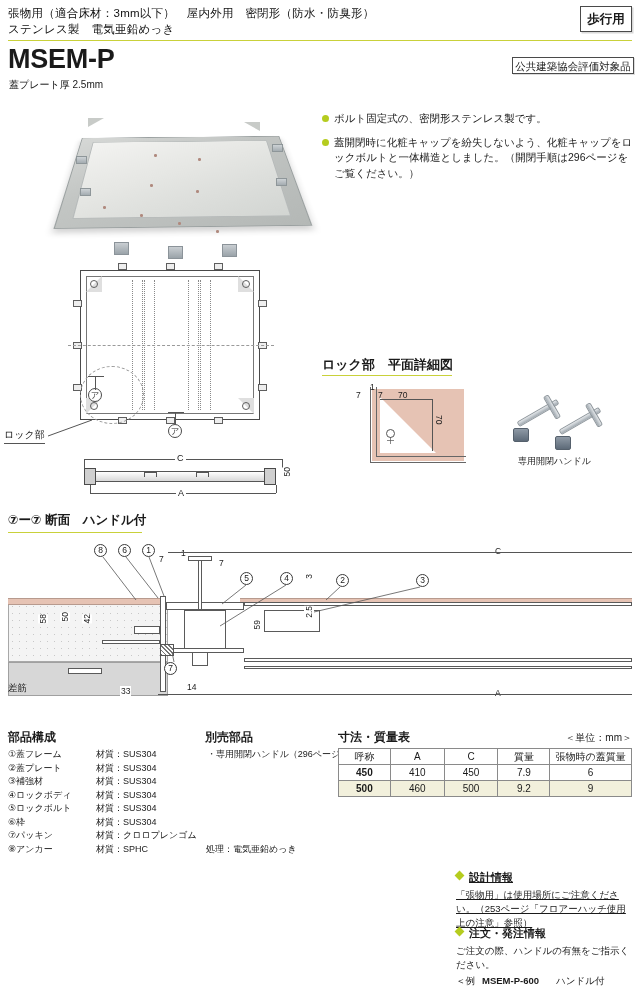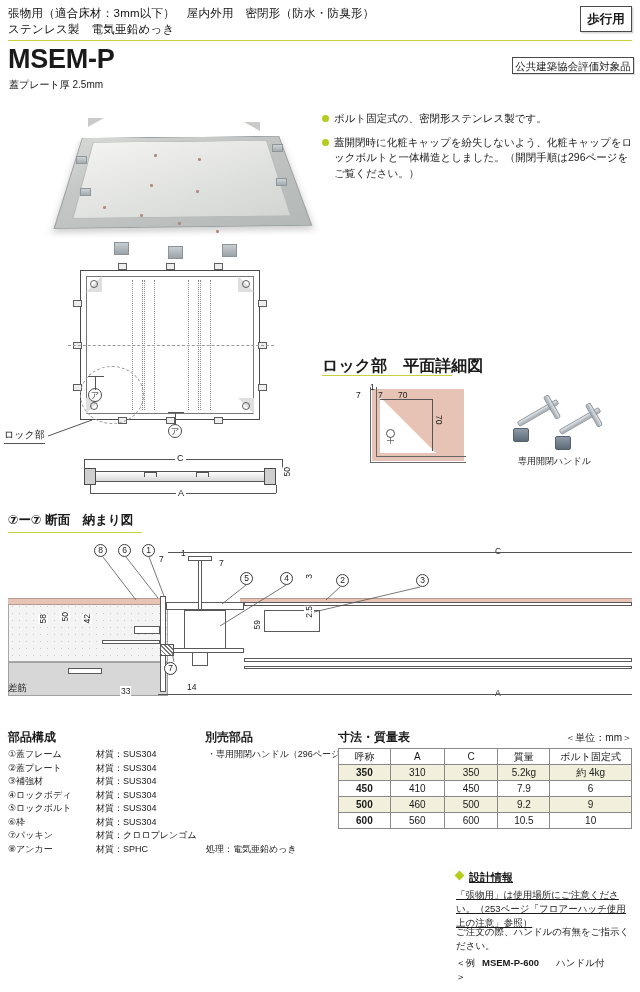--- a/index.html
+++ b/index.html
@@ -155,21 +155,21 @@
     background: #cfcfcf; border: 1px solid #4a4a4a; box-sizing: border-box;
   }
   .dim-line {
     position: absolute; height: 0; border-top: 1px solid #555;
   }
   .dim-text {
     position: absolute; font-size: 9px; background: #fff; padding: 0 2px;
   }
 
   
-  #lockdetail-title { left: 322px; top: 356px; font-size: 16px; font-weight: bold; }
+  #lockdetail-title { left: 322px; top: 356px; font-size: 13px; font-weight: bold; }
   #lockdetail-rule {
     left: 322px; top: 375px; width: 130px; height: 0;
     border-top: 1.5px solid #c9d13a;
   }
   #lockdetail-fig { left: 360px; top: 385px; width: 110px; height: 82px; }
   .ld-fill {
     position: absolute; left: 12px; top: 4px; width: 92px; height: 72px;
     background: #e6c3b4;
   }
   .ld-frameo {
@@ -442,21 +442,21 @@
 <div class="abs" id="handle-wrap">
   <div class="hnd-bar" style="left:10px;top:12px;width:44px;transform:rotate(-30deg);"></div>
   <div class="hnd-bar" style="left:34px;top:6px;width:24px;transform:rotate(60deg);"></div>
   <div class="hnd-head" style="left:8px;top:30px;"></div>
   <div class="hnd-bar" style="left:52px;top:20px;width:44px;transform:rotate(-30deg);"></div>
   <div class="hnd-bar" style="left:76px;top:14px;width:24px;transform:rotate(60deg);"></div>
   <div class="hnd-head" style="left:50px;top:38px;"></div>
 </div>
 <div class="abs" id="handle-caption">専用開閉ハンドル</div>
 
-<div class="abs" id="sec-title">⑦ー⑦ 断面　納まり図</div>
+<div class="abs" id="sec-title">⑦ー⑦ 断面　ハンドル付</div>
 <div class="abs" id="sec-rule"></div>
 
 <div class="abs" id="section-wrap">
   <div class="sec-conc"></div>
   <div class="sec-grey"></div>
   <div class="sec-floor" style="left:0;top:58px;width:152px;"></div>
   <div class="sec-floor" style="left:232px;top:58px;width:392px;"></div>
 
   <div class="sec-metal" style="left:152px;top:56px;width:6px;height:96px;"></div>
   <div class="sec-metal" style="left:158px;top:62px;width:78px;height:8px;"></div>
@@ -570,64 +570,54 @@
       <col class="c2">
       <col class="c3">
       <col class="c4">
     </colgroup>
   <thead>
     <tr>
       <th>呼称</th>
       <th>A</th>
       <th>C</th>
       <th>質量</th>
-      <th>ボルト固定式</th>
+      <th>張物時の蓋質量</th>
     </tr>
   </thead>
   <tbody>
-    <tr class="alt">
-      <td class="cname">350</td>
-      <td>310</td>
-      <td>350</td>
-      <td>5.2kg</td>
-      <td>約  4kg</td>
-    </tr>
     <tr>
       <td class="cname">450</td>
       <td>410</td>
       <td>450</td>
       <td>7.9</td>
       <td>6</td>
     </tr>
     <tr class="alt">
       <td class="cname">500</td>
       <td>460</td>
       <td>500</td>
       <td>9.2</td>
       <td>9</td>
     </tr>
-    <tr>
-      <td class="cname">600</td>
-      <td>560</td>
-      <td>600</td>
-      <td>10.5</td>
-      <td>10</td>
-    </tr>
   </tbody>
 </table>
 
 <div class="info-block" id="design-info">
   <div class="info-head">
     <span class="dia"></span>
     <span>設計情報</span>
   </div>
   <div>「張物用」は使用場所にご注意ください。（253ページ「フロアーハッチ使用上の注意」参照）</div>
 </div>
 
 <div class="info-block" id="order-info">
+  <div class="info-head">
+    <span class="dia"></span>
+    <span>注文・発注情報</span>
+  </div>
   <div>ご注文の際、ハンドルの有無をご指示ください。</div>
   <div class="ex-row">
     <span class="ex-lbl">＜例＞</span>
     <span class="ex-mdl">MSEM-P-600</span>
     <span class="ex-note">ハンドル付</span>
   </div>
 
 </div>
 
 </body></html>

